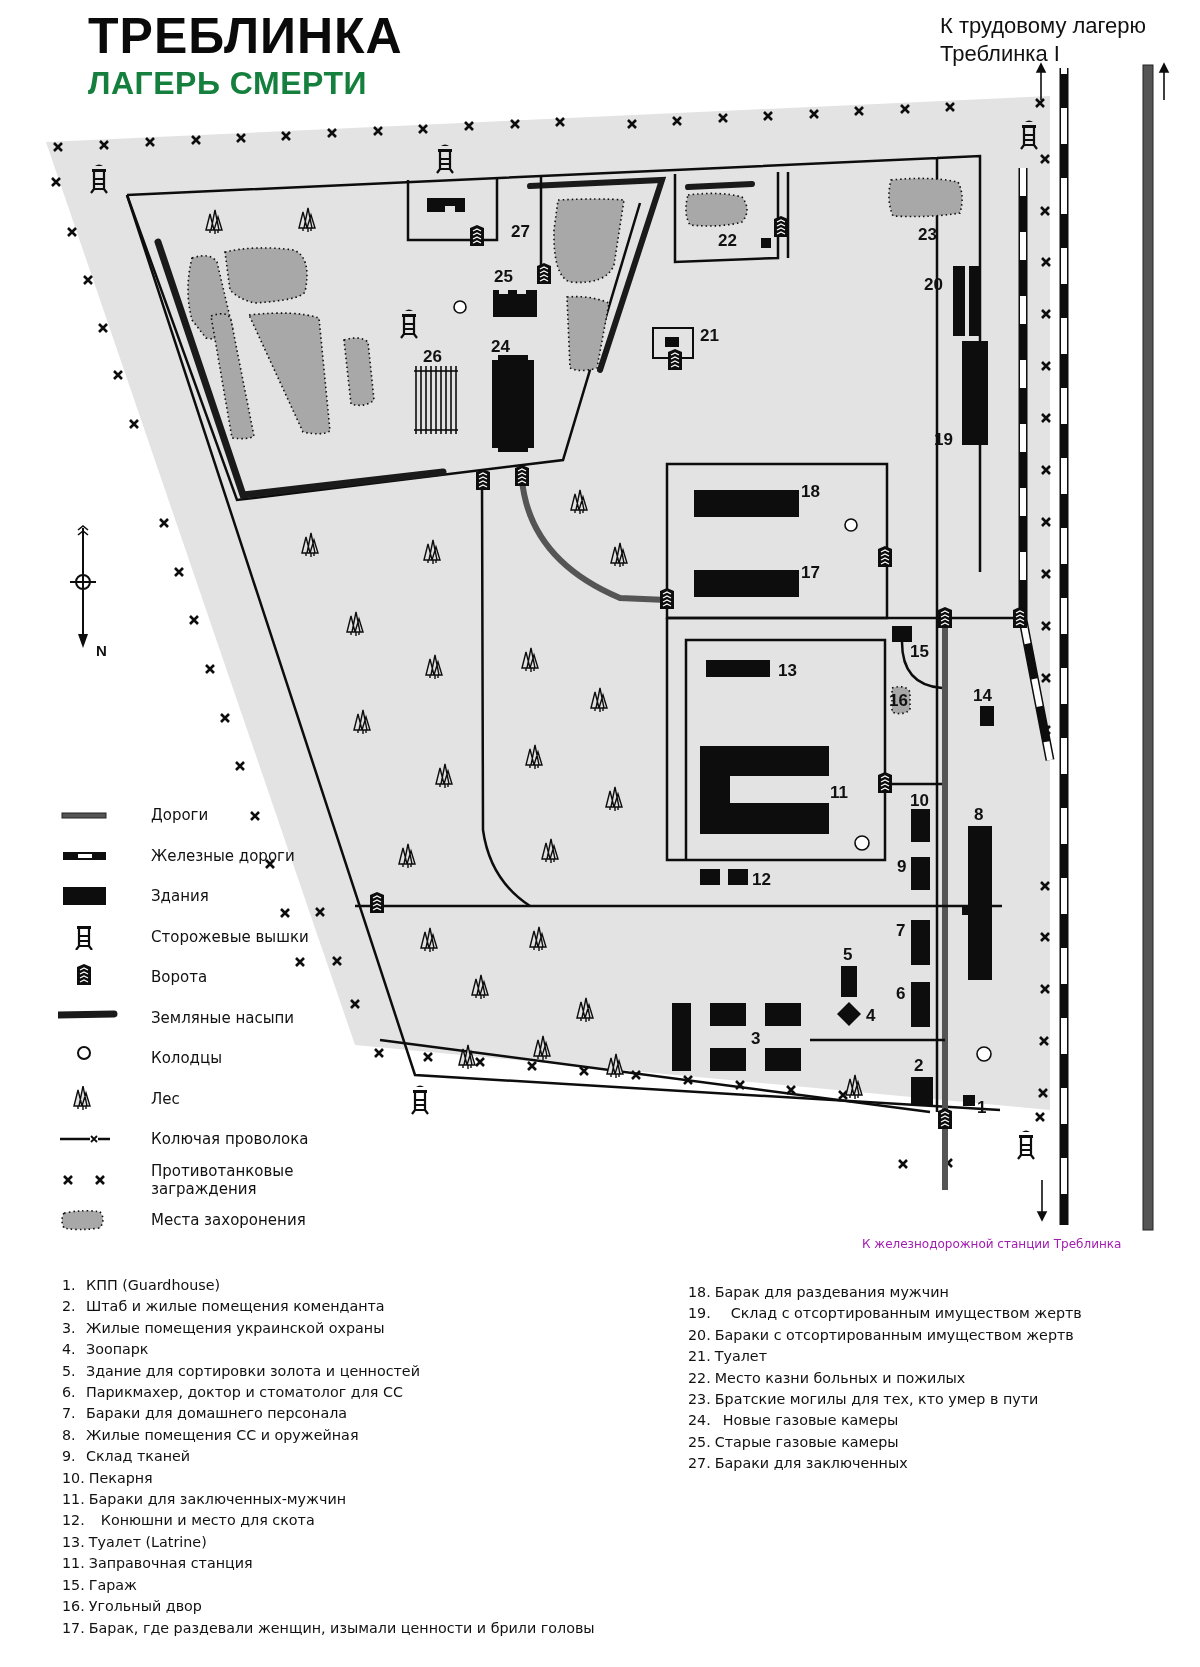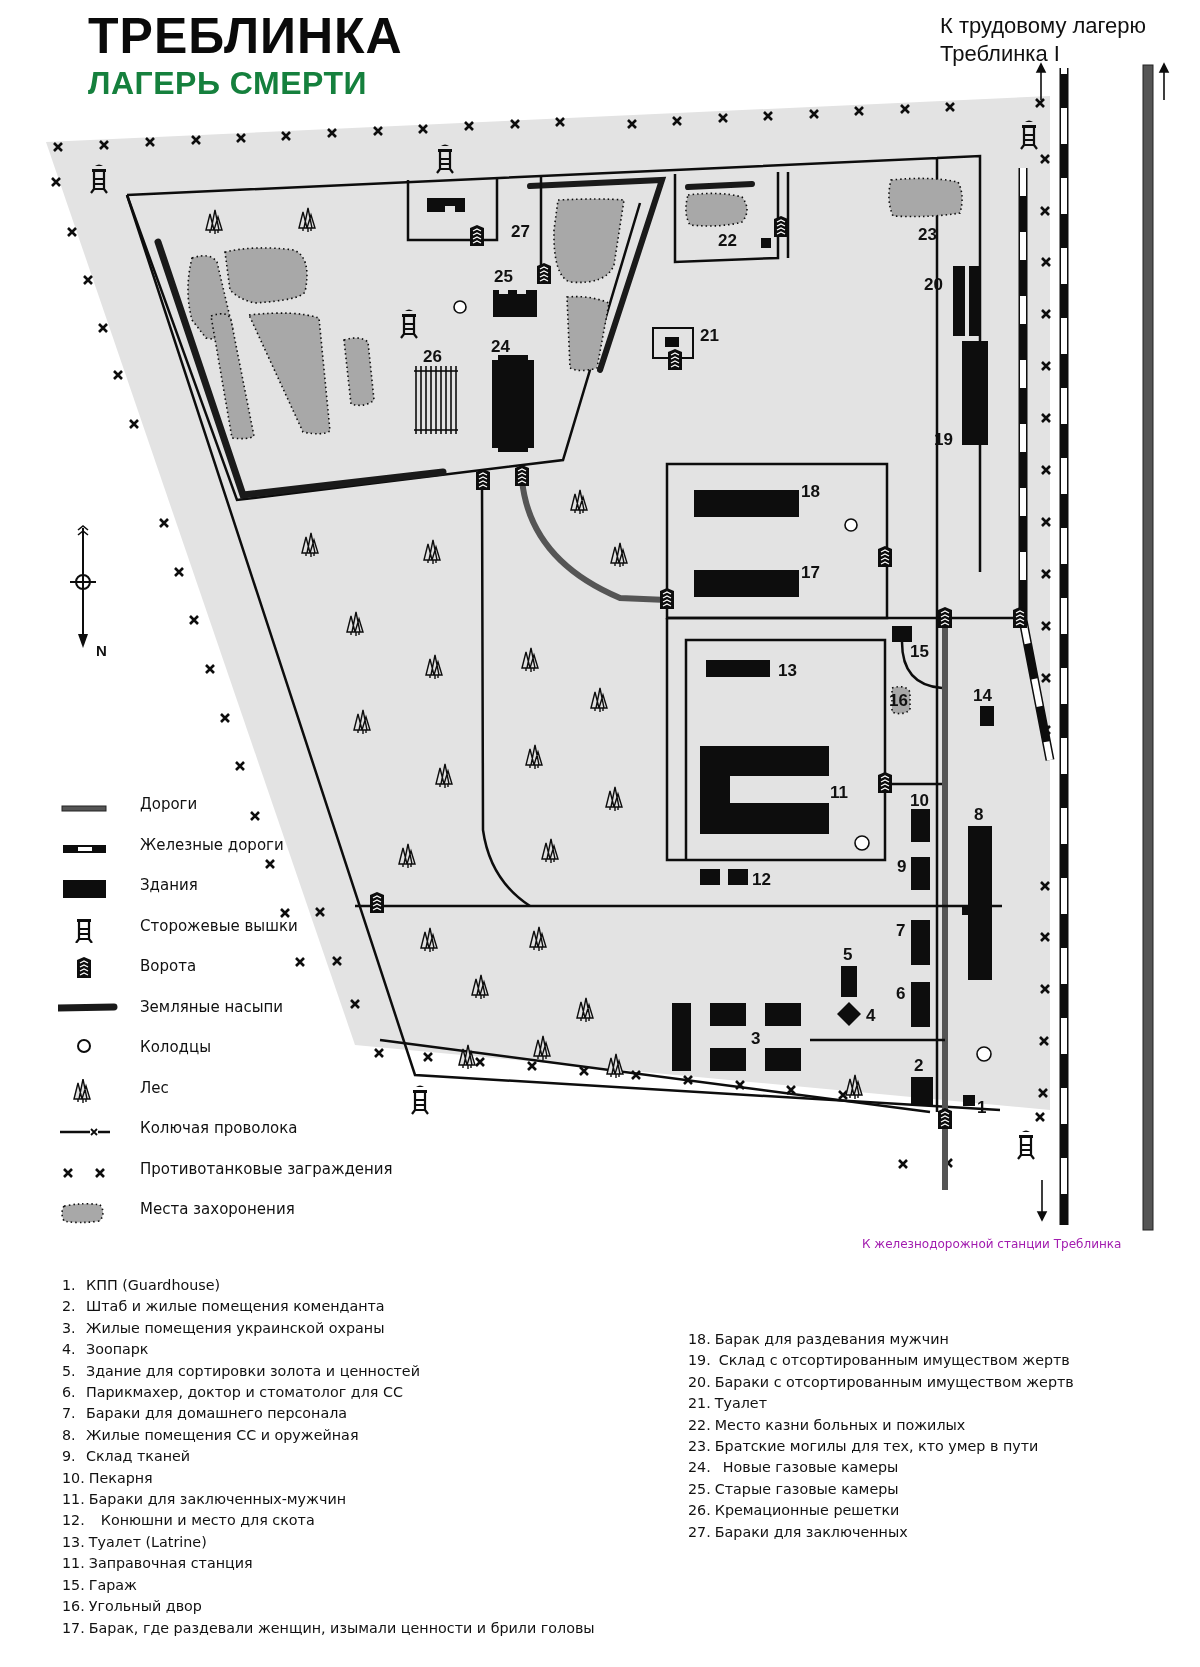--- a/index.html
+++ b/index.html
@@ -5,29 +5,29 @@
   html, body { margin: 0; padding: 0; background: #ffffff; }
   body { width: 1200px; height: 1667px; position: relative; overflow: hidden; font-family: "Liberation Sans", sans-serif; color: #111; }
   .title-block { position: absolute; left: 88px; top: 8px; }
   .title-main { font-family: "Liberation Sans", sans-serif; font-weight: 700; font-size: 50px; letter-spacing: 1px; line-height: 56px; color: #0a0a0a; }
   .title-sub { font-family: "Liberation Sans", sans-serif; font-weight: 700; font-size: 32px; line-height: 38px; letter-spacing: 0.5px; color: #15803d; }
   .to-camp { position: absolute; left: 940px; top: 12px; font-size: 22px; line-height: 28px; color: #111; font-family: "Liberation Sans", sans-serif; }
   .to-station { position: absolute; left: 862px; top: 1237px; font-size: 12px; color: #a21caf; font-family: "DejaVu Sans", sans-serif; }
   svg#map { position: absolute; left: 0; top: 0; }
   .lbl { font-family: "Liberation Sans", sans-serif; font-weight: 700; font-size: 17px; fill: #111; }
   .legend { position: absolute; left: 58px; top: 795px; width: 340px; }
-  .legend-row { position: relative; height: 40.5px; display: flex; align-items: flex-start; }
+  .legend-row { position: relative; height: 40.5px; display: flex; align-items: center; gap: 11px; }
   .legend-sym { width: 60px; height: 26px; position: relative; margin-right: 22px; }
   .legend-text { font-family: "DejaVu Sans", sans-serif; font-size: 15px; color: #111; }
   .keylist { position: absolute; font-family: "DejaVu Sans", sans-serif; font-size: 14.3px; color: #111; line-height: 21.4px; }
   .keylist .row { display: flex; white-space: nowrap; }
   .keylist .num { display: inline-block; }
   .k-left { left: 62px; top: 1275px; }
   .k-left .num { width: 24px; }
-  .k-right { left: 688px; top: 1329px; }
+  .k-right { left: 688px; top: 1282px; }
 </style>
 </head>
 <body>
 
 <div class="title-block">
   <div class="title-main">ТРЕБЛИНКА</div>
   <div class="title-sub">ЛАГЕРЬ СМЕРТИ</div>
 </div>
 
 <div class="to-camp">
@@ -488,21 +488,21 @@
       <span>Барак, где раздевали женщин, изымали ценности и брили головы</span>
     </div>
 </div>
 
 <div class="keylist k-right">
   <div class="row">
       <span style="margin-right:4px">18.</span>
       <span>Барак для раздевания мужчин</span>
     </div>
   <div class="row">
-      <span style="margin-right:8px">19.</span>
+      <span style="margin-right:20px">19.</span>
       <span>Склад с отсортированным имуществом жертв</span>
     </div>
   <div class="row">
       <span style="margin-right:4px">20.</span>
       <span>Бараки с отсортированным имуществом жертв</span>
     </div>
   <div class="row">
       <span style="margin-right:4px">21.</span>
       <span>Туалет</span>
     </div>
@@ -516,20 +516,16 @@
     </div>
   <div class="row">
       <span style="margin-right:12px">24.</span>
       <span>Новые газовые камеры</span>
     </div>
   <div class="row">
       <span style="margin-right:4px">25.</span>
       <span>Старые газовые камеры</span>
     </div>
   <div class="row">
-      <span style="margin-right:4px">26.</span>
-      <span>Кремационные решетки</span>
-    </div>
-  <div class="row">
       <span style="margin-right:4px">27.</span>
       <span>Бараки для заключенных</span>
     </div>
 </div>
 
 </body></html>

